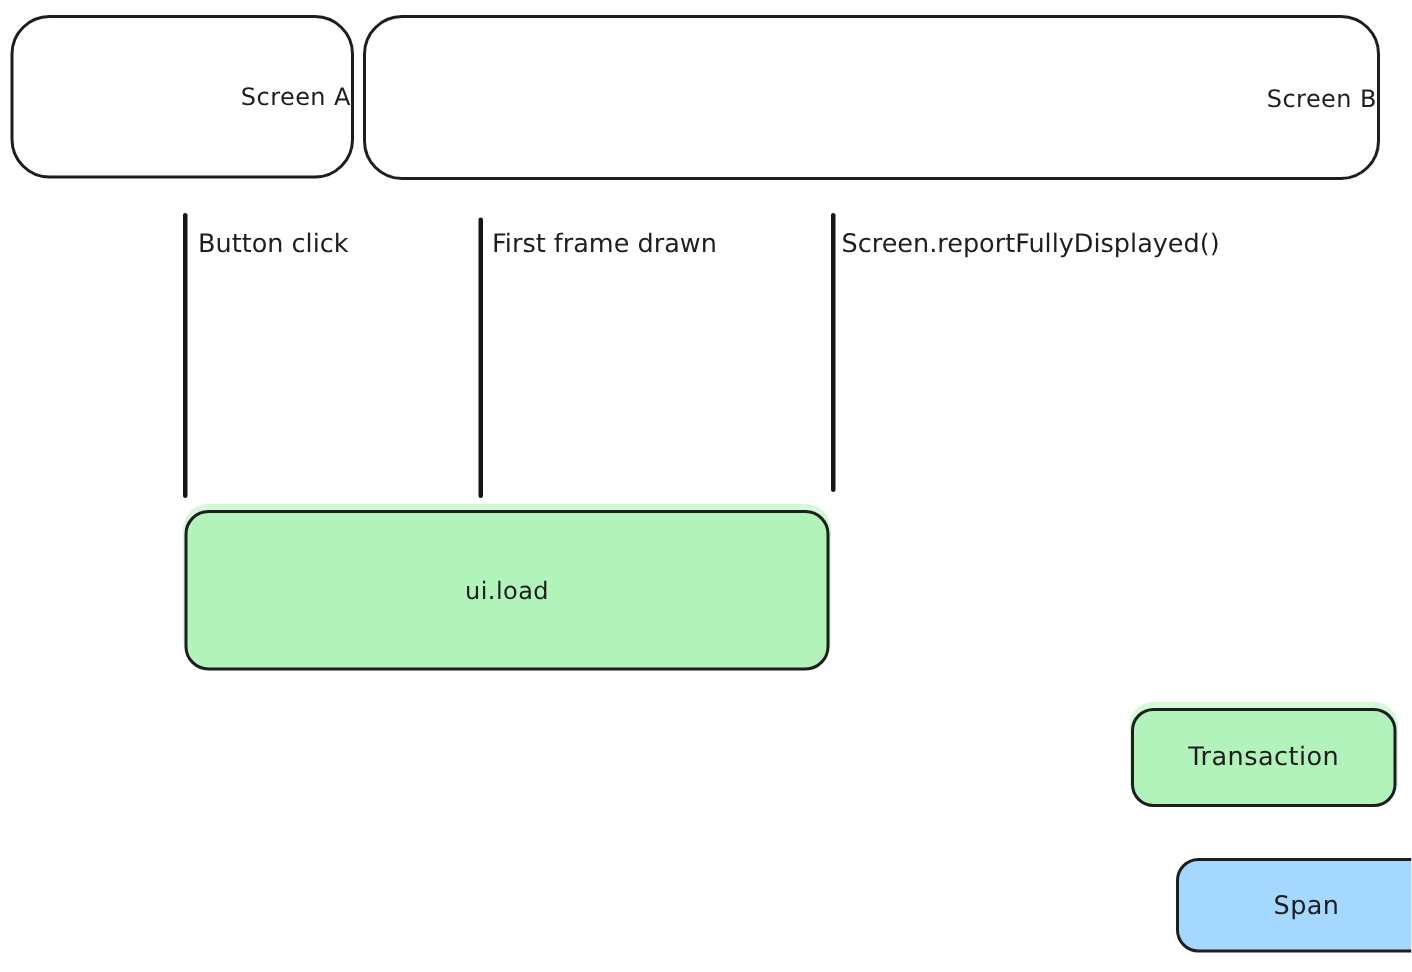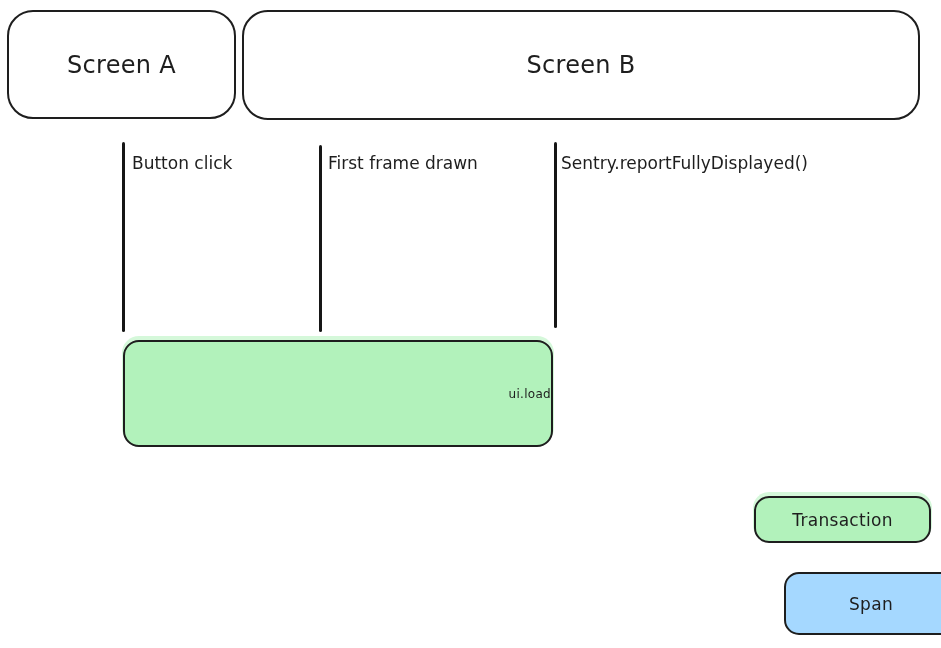--- a/index.html
+++ b/index.html
@@ -20,26 +20,26 @@
     position: absolute;
     border: 2.5px solid #1e1e1e;
     display: flex;
     align-items: center;
     justify-content: center;
     box-sizing: border-box;
     background: #ffffff;
   }
   .screen-box {
     border-radius: 26px;
-    font-size: 24px;
+    font-size: 16px;
+    justify-content: flex-end;
   }
   .bar {
     border-radius: 16px;
-    font-size: 12px;
-    justify-content: flex-end;
+    font-size: 16px;
   }
   .transaction-fill { background: #b2f2bb; box-shadow: 0 -3px 0 1px rgba(178,242,187,0.55); }
   .span-fill { background: #a5d8ff; }
   .legend-box {
     border-radius: 15px;
     font-size: 17px;
   }
   .event-line {
     position: absolute;
     width: 3px;
@@ -67,28 +67,28 @@
   <div class="sketch-box screen-box" style="left:242px; top:10px; width:678px; height:110px;">
     <span class="label-text">Screen B</span>
   </div>
 
   <div class="event-line" style="left:122px; top:142px; height:190px;"></div>
   <div class="event-line" style="left:319px; top:145px; height:187px;"></div>
   <div class="event-line" style="left:554px; top:142px; height:186px;"></div>
 
   <div class="event-label" style="left:132px; top:153px;">Button click</div>
   <div class="event-label" style="left:328px; top:153px;">First frame drawn</div>
-  <div class="event-label" style="left:561px; top:153px;">Sentry.reportFullyDisplayed()</div>
+  <div class="event-label" style="left:561px; top:153px;">Screen.reportFullyDisplayed()</div>
 
   <div class="sketch-box bar transaction-fill" style="left:123px; top:340px; width:430px; height:107px;">
     <span class="label-text">ui.load</span>
   </div>
 
 
 
-  <div class="sketch-box legend-box transaction-fill" style="left:754px; top:496px; width:177px; height:47px;">
+  <div class="sketch-box legend-box transaction-fill" style="left:754px; top:472px; width:177px; height:66px;">
     <span class="label-text">Transaction</span>
   </div>
   <div class="sketch-box legend-box span-fill" style="left:756px; top:572px; width:174px; height:63px;margin-left:28px;">
     <span class="label-text">Span</span>
   </div>
 
 </div>
 
 </body></html>

